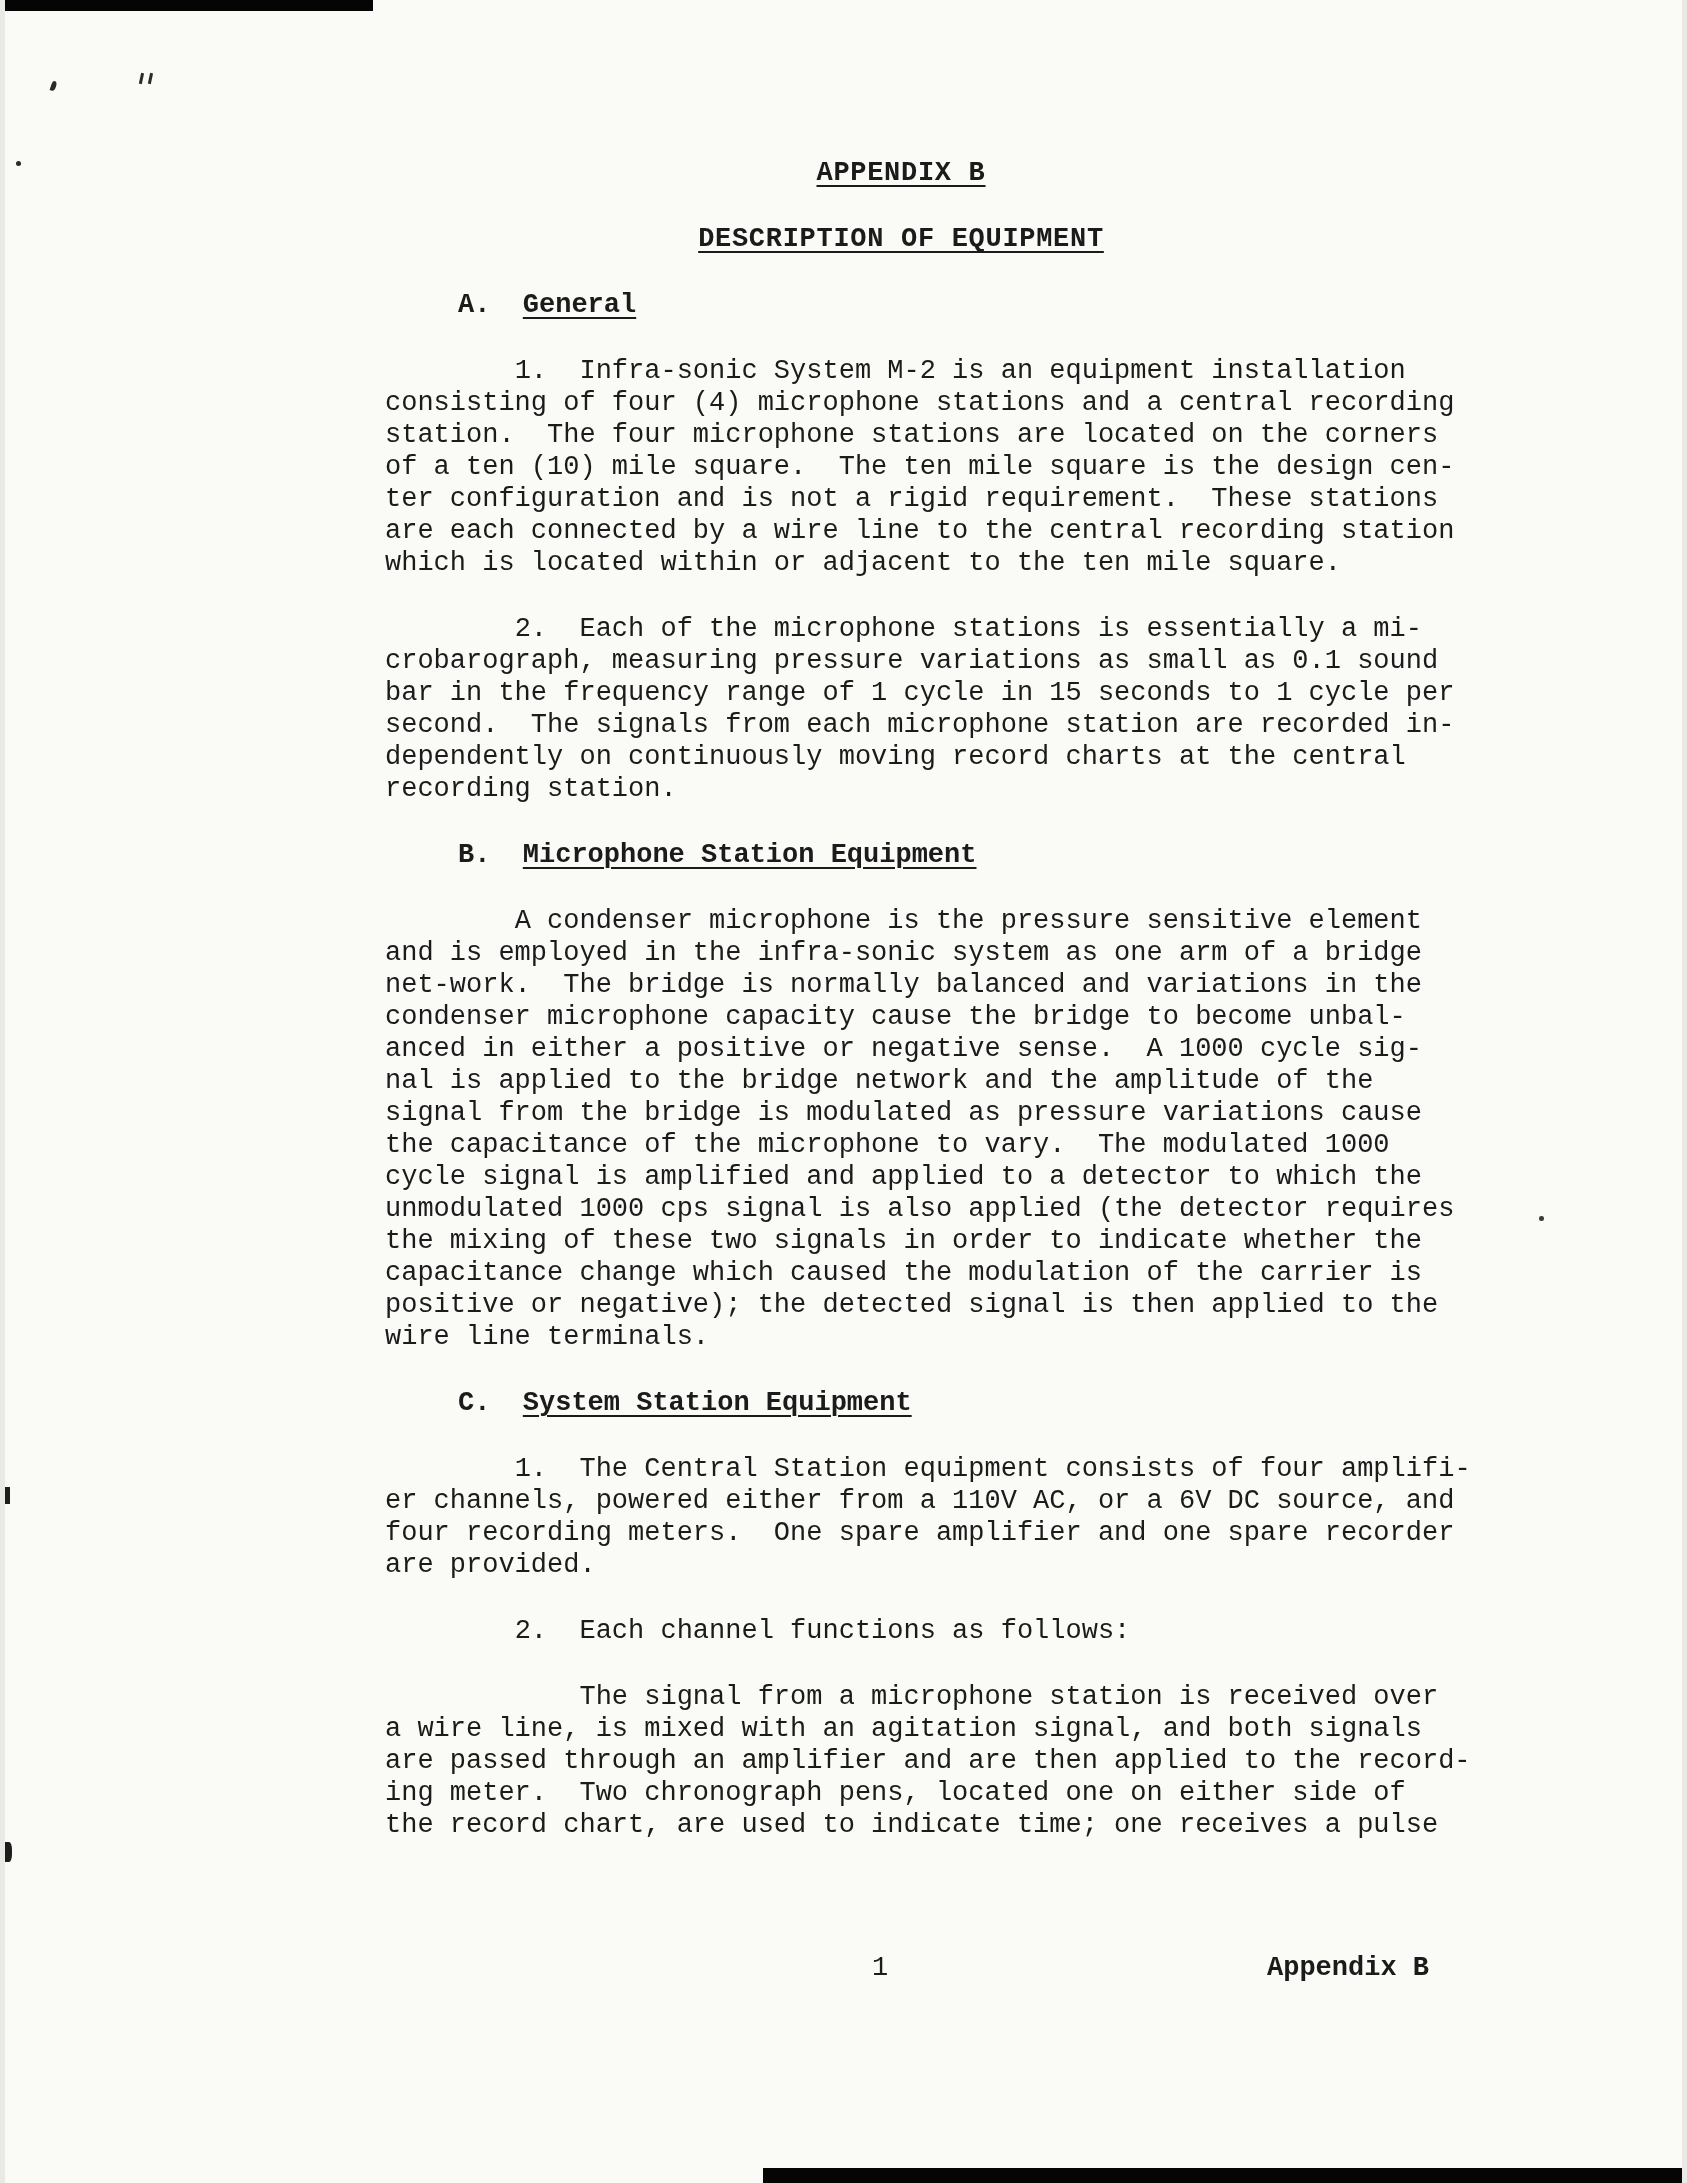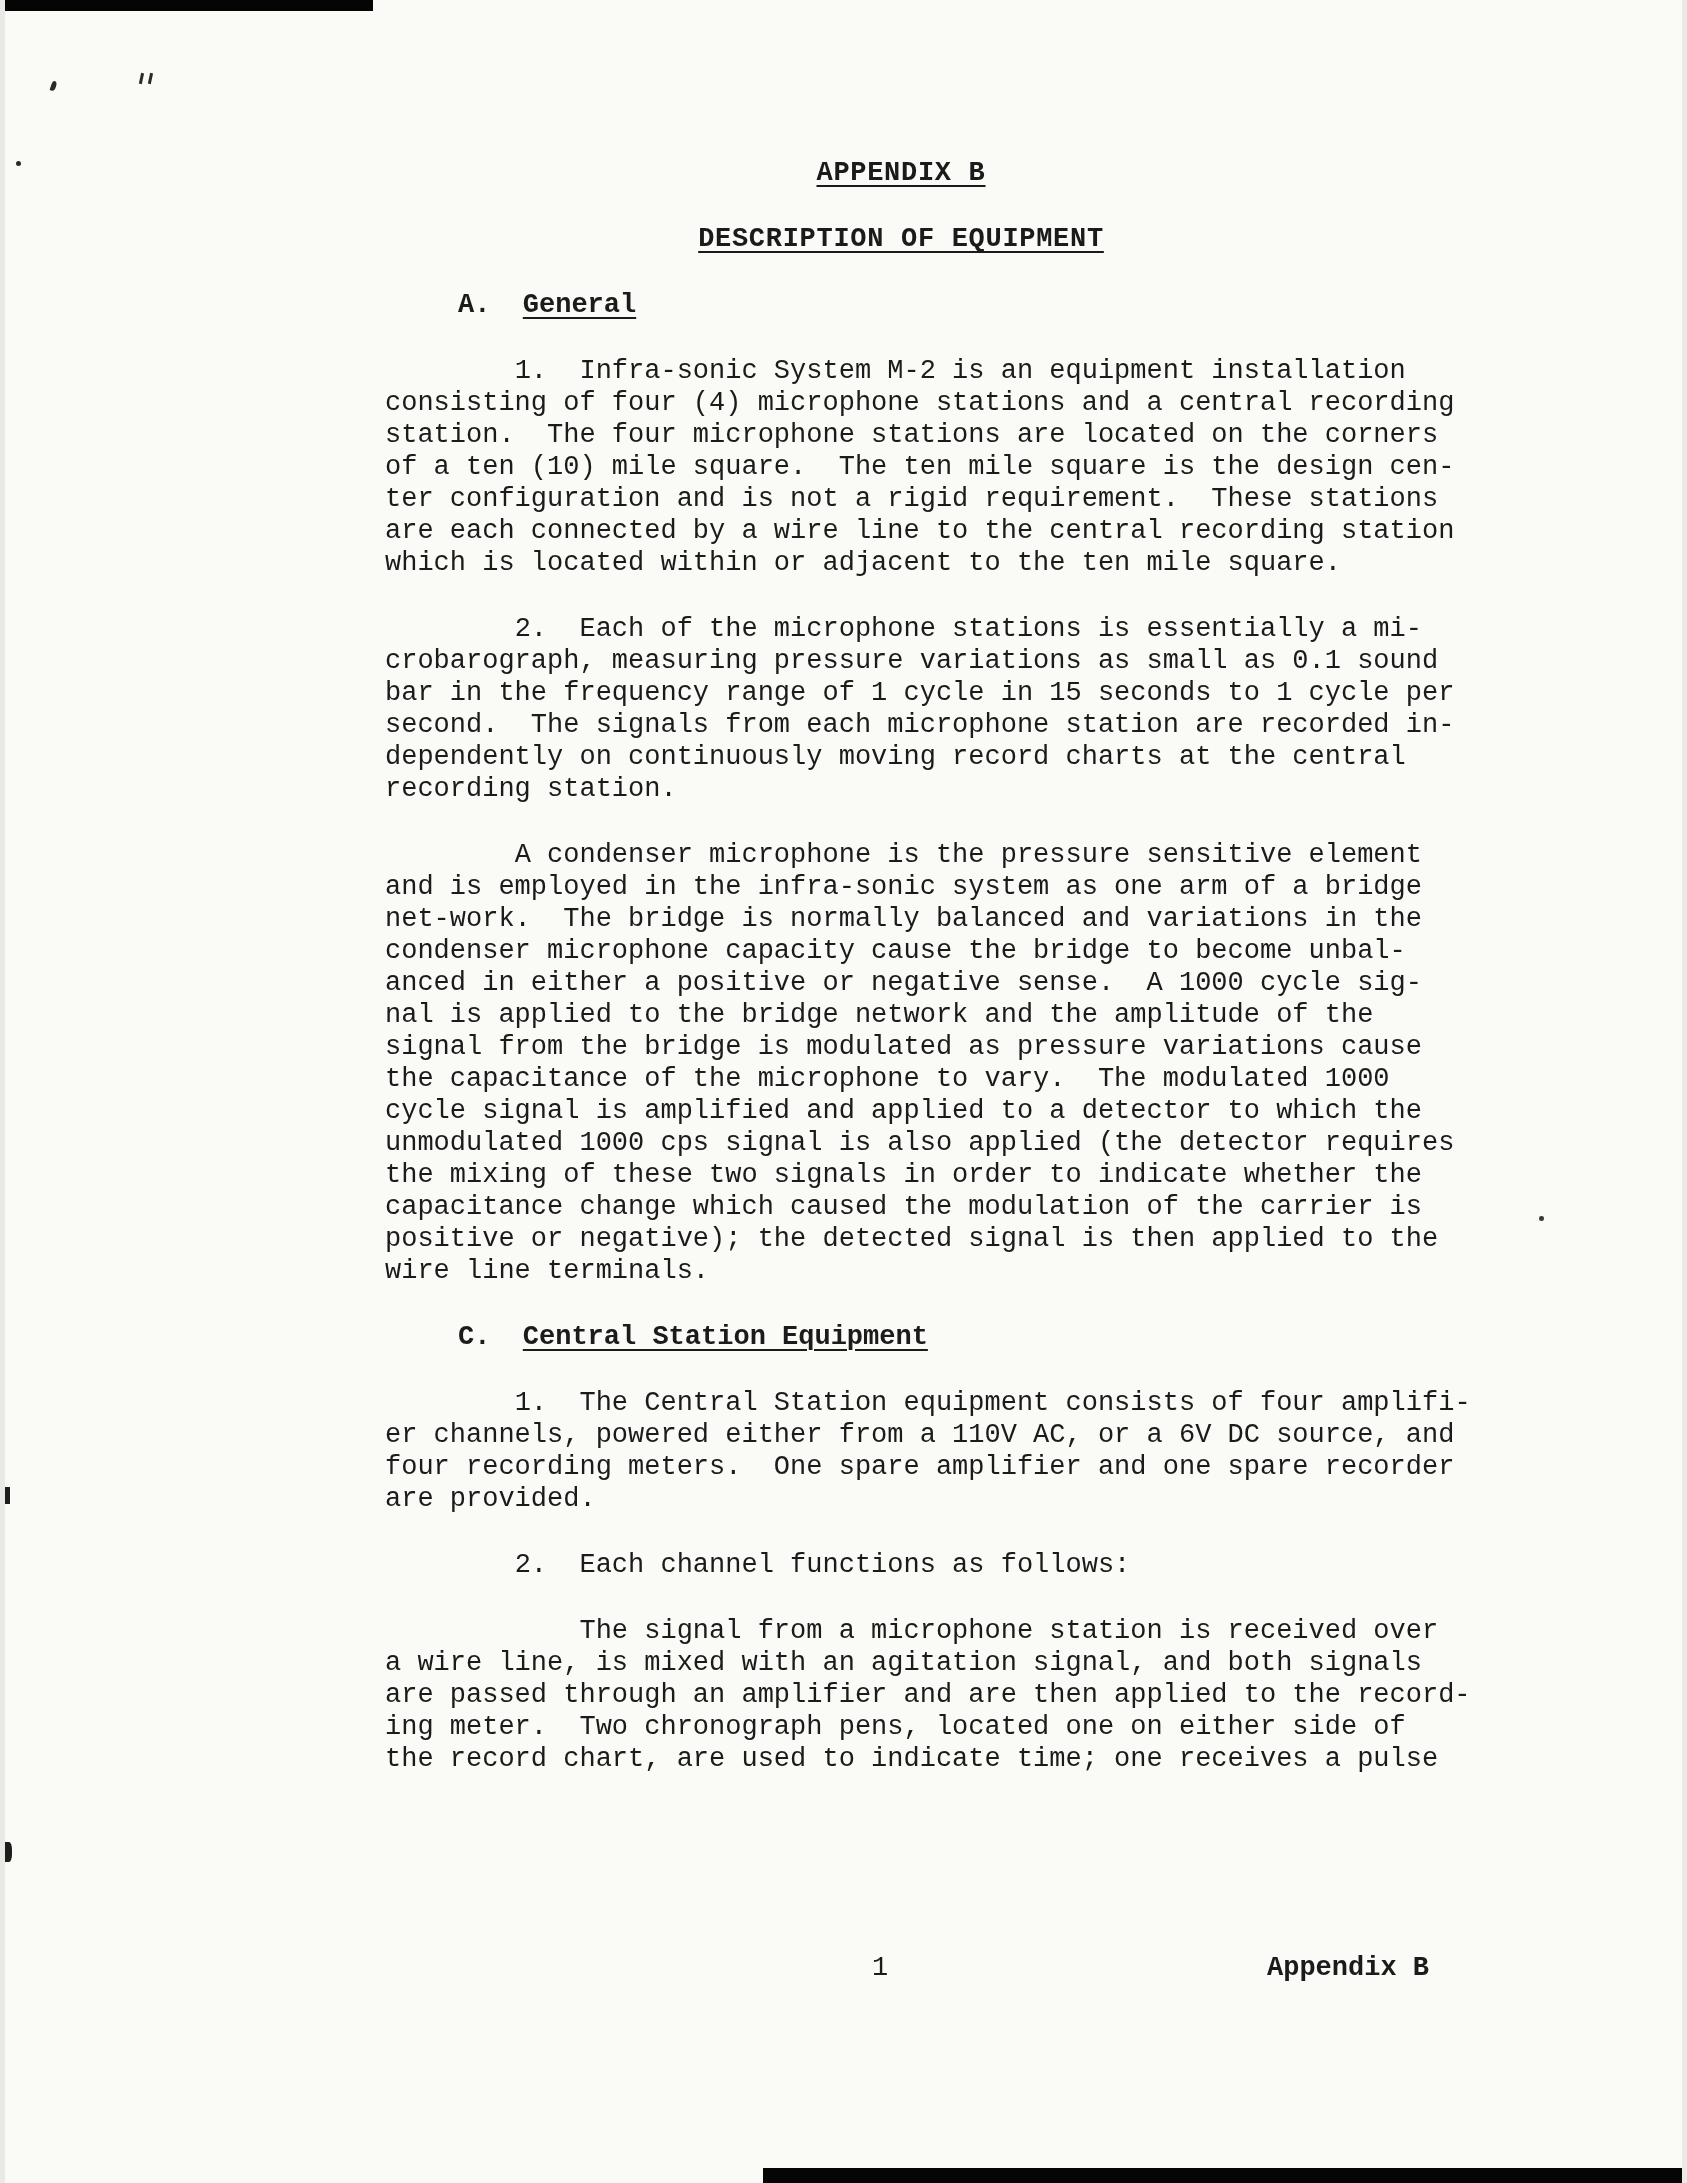--- a/index.html
+++ b/index.html
@@ -86,37 +86,38 @@
 are each connected by a wire line to the central recording station
 which is located within or adjacent to the ten mile square.</div>
 
     <div class="para">        2.  Each of the microphone stations is essentially a mi-
 crobarograph, measuring pressure variations as small as 0.1 sound
 bar in the frequency range of 1 cycle in 15 seconds to 1 cycle per
 second.  The signals from each microphone station are recorded in-
 dependently on continuously moving record charts at the central
 recording station.</div>
 
+    <div class="sec-heading"><span>B.</span><span class="u">Microphone Station Equipment</span></div>
 
     <div class="para">        A condenser microphone is the pressure sensitive element
 and is employed in the infra-sonic system as one arm of a bridge
 net-work.  The bridge is normally balanced and variations in the
 condenser microphone capacity cause the bridge to become unbal-
 anced in either a positive or negative sense.  A 1000 cycle sig-
 nal is applied to the bridge network and the amplitude of the
 signal from the bridge is modulated as pressure variations cause
 the capacitance of the microphone to vary.  The modulated 1000
 cycle signal is amplified and applied to a detector to which the
 unmodulated 1000 cps signal is also applied (the detector requires
 the mixing of these two signals in order to indicate whether the
 capacitance change which caused the modulation of the carrier is
 positive or negative); the detected signal is then applied to the
 wire line terminals.</div>
 
-    <div class="sec-heading"><span>C.</span><span class="u">Central Station Equipment</span></div>
+    <div class="sec-heading"><span>C.</span><span class="u">System Station Equipment</span></div>
 
     <div class="para">        1.  The Central Station equipment consists of four amplifi-
 er channels, powered either from a 110V AC, or a 6V DC source, and
 four recording meters.  One spare amplifier and one spare recorder
 are provided.</div>
 
     <div class="para">        2.  Each channel functions as follows:</div>
 
     <div class="para">            The signal from a microphone station is received over
 a wire line, is mixed with an agitation signal, and both signals

